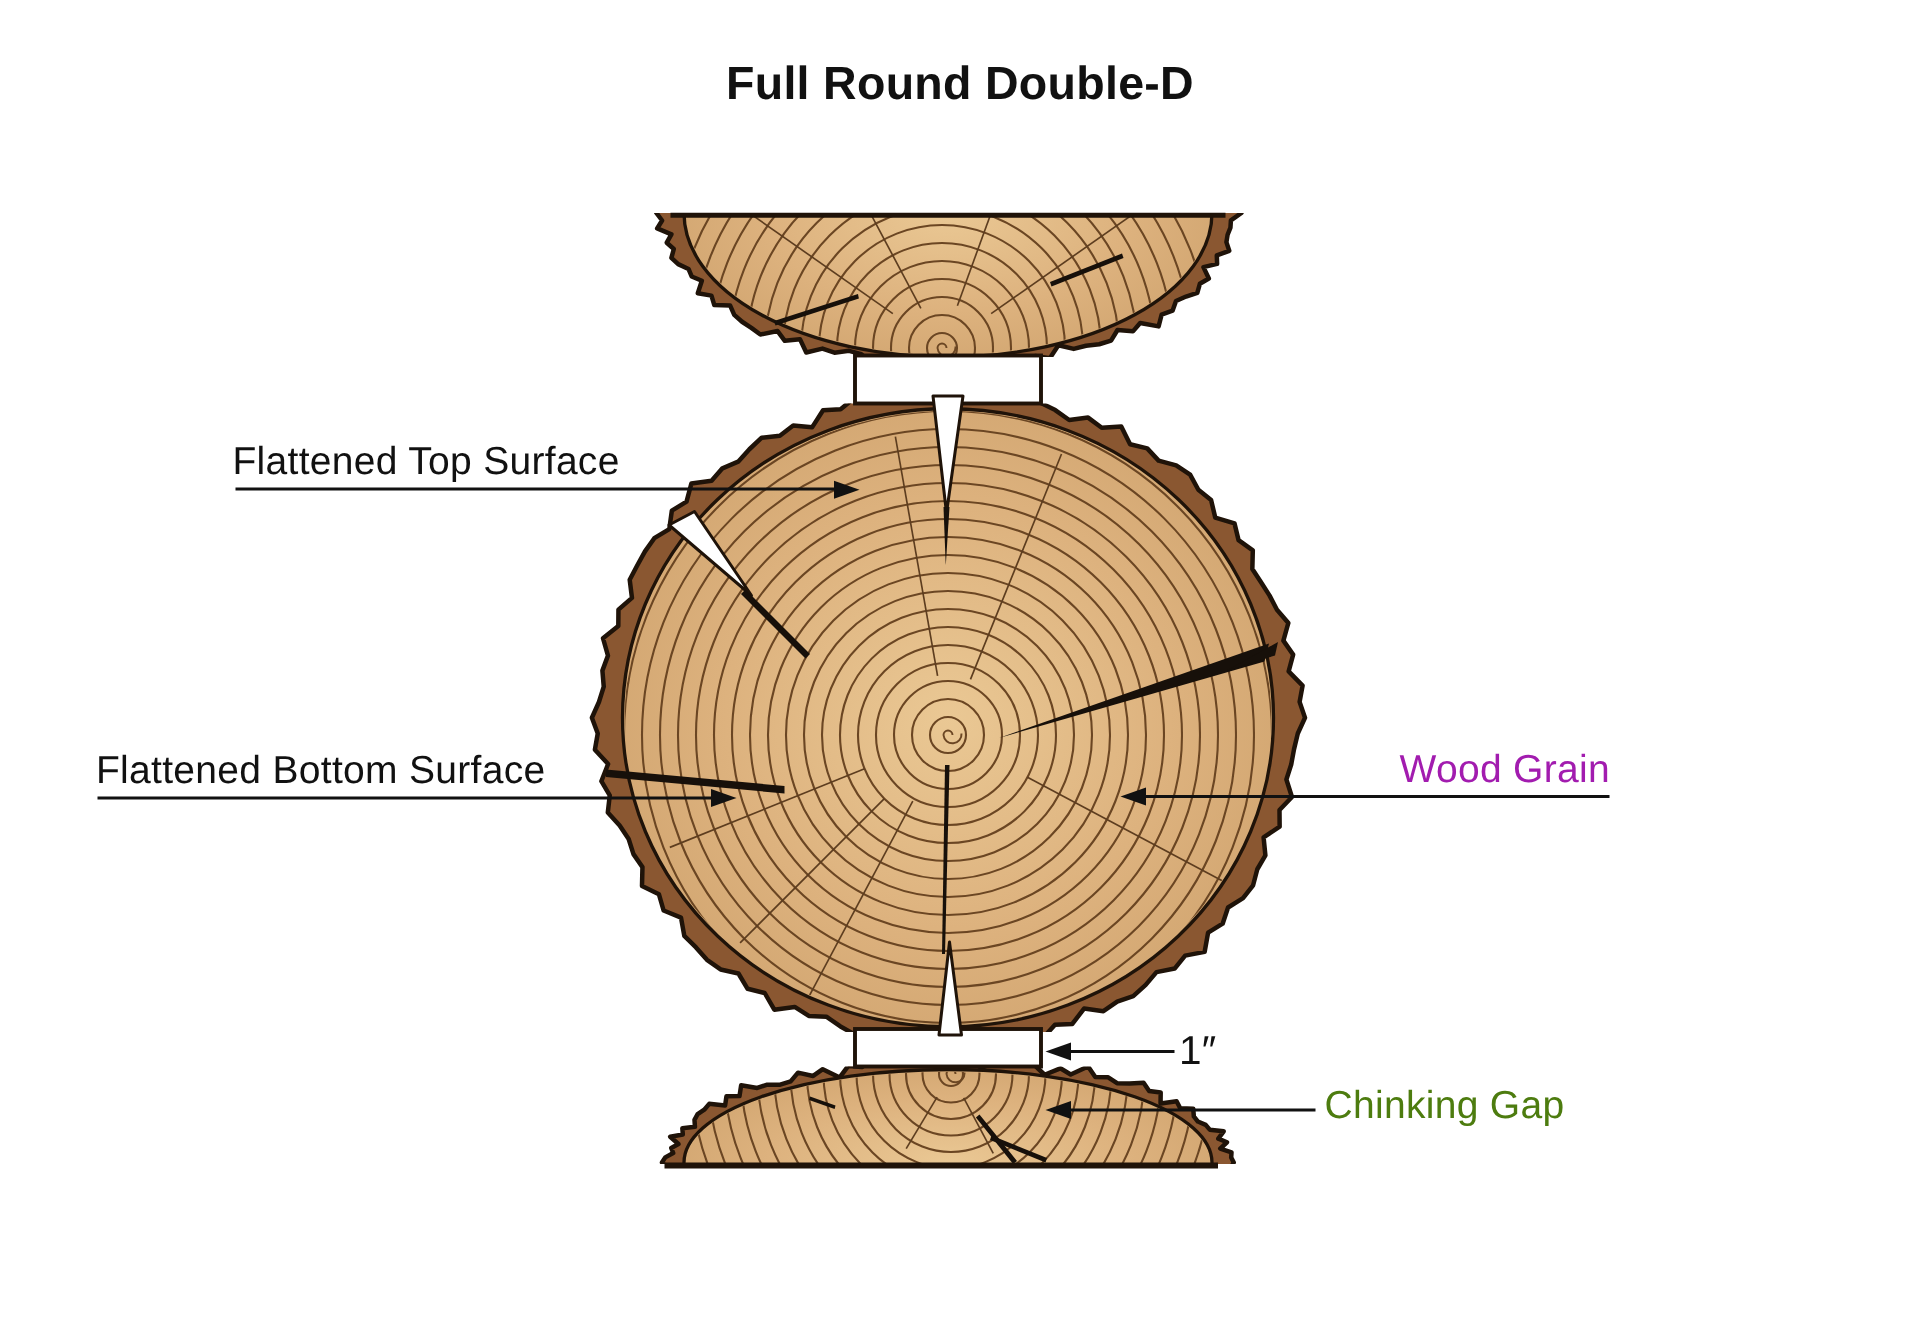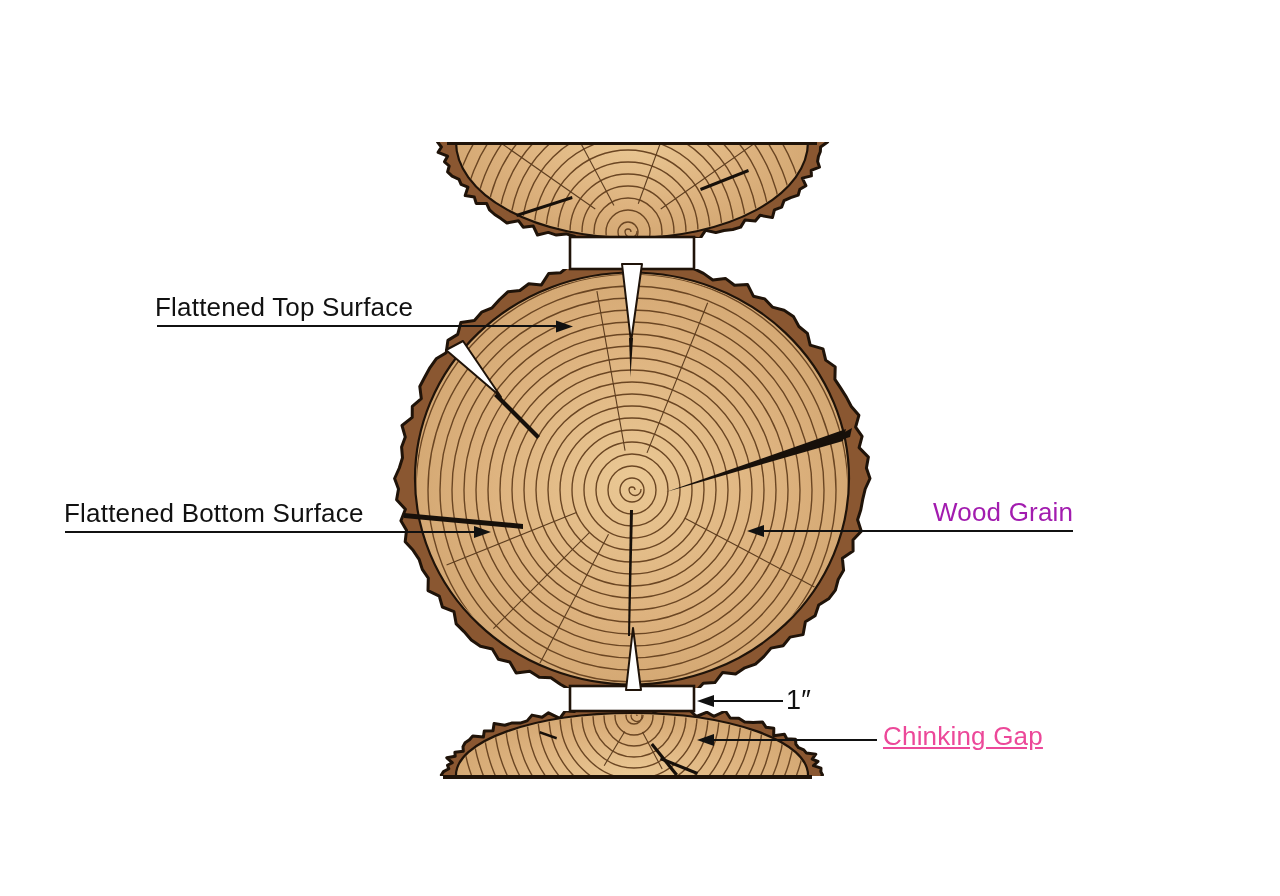--- a/index.html
+++ b/index.html
@@ -157,18 +157,19 @@
       <polygon class="leaderfill" points="491,532 474,526 474,538" fill="#111111"></polygon>
       <line class="leader" x1="762" y1="531" x2="1073" y2="531" stroke="#111111"></line>
       <polygon class="leaderfill" points="747,531 764,525 764,537" fill="#111111"></polygon>
       <line class="leader" x1="713" y1="701" x2="783" y2="701" stroke="#111111"></line>
       <polygon class="leaderfill" points="697,701 714,695 714,707" fill="#111111"></polygon>
       <line class="leader" x1="713" y1="740" x2="877" y2="740" stroke="#111111"></line>
       <polygon class="leaderfill" points="697,740 714,734 714,746" fill="#111111"></polygon>
     </g>
   </svg>
 
+  <div class="title" style="color: rgb(17, 17, 17);">Full Round Double-D</div>
   <div class="lbl" style="left: 64px; top: 498px; color: rgb(17, 17, 17);">Flattened Bottom Surface</div>
   <div class="lbl" style="left: 155px; top: 292px; color: rgb(17, 17, 17);">Flattened Top Surface</div>
   <div class="lbl" style="left: 933px; top: 497px; color: #a21caf;">Wood Grain</div>
   <div class="lbl" style="left: 786px; top: 685px; font-size: 27px; color: rgb(17, 17, 17);">1″</div>
-  <div class="lbl" style="left: 883px; top: 721px; color: #ec4899; text-decoration: underline;">Chinking Gap</div>
+  <div class="lbl" style="left: 883px; top: 721px; color: #4d7c0f;">Chinking Gap</div>
 </div>
 
 </body></html>

